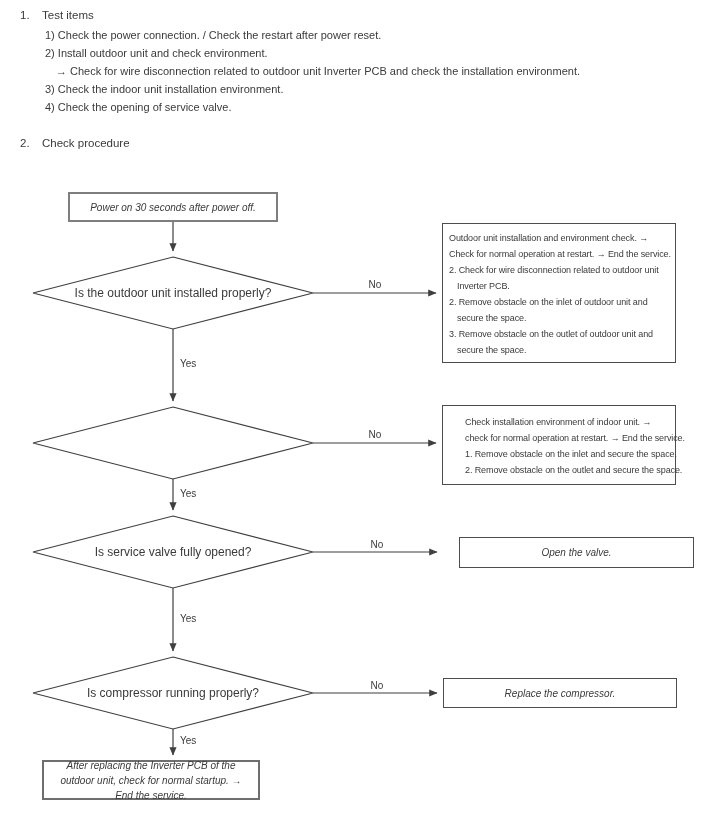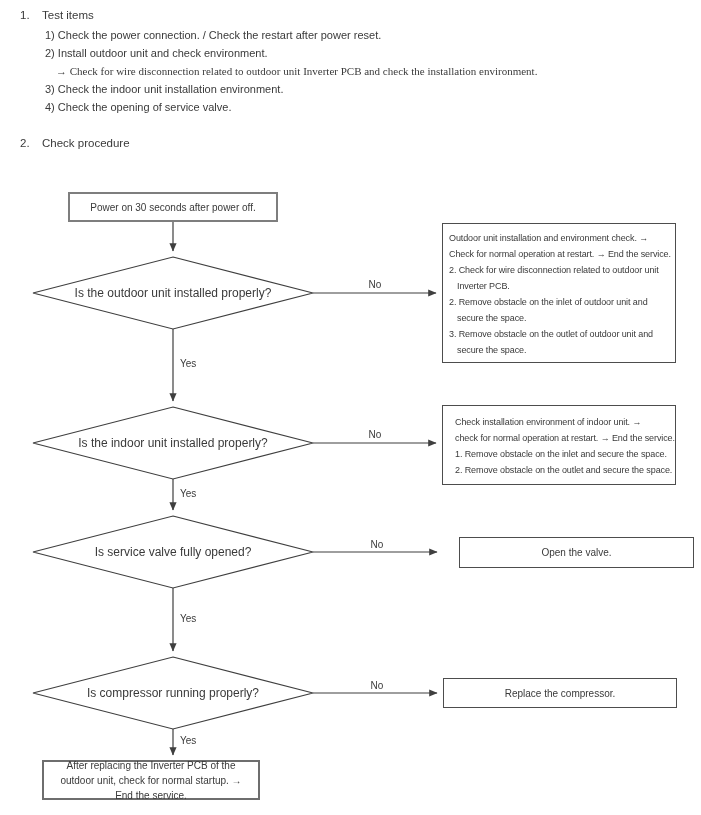--- a/index.html
+++ b/index.html
@@ -21,48 +21,48 @@
   .list-line.arrow-cont { left: 56px; }
 
   
   svg.connectors { position: absolute; left: 0; top: 0; width: 701px; height: 815px; }
 
   .fbox {
     position: absolute; background: #fff;
     border: 1px solid #4d4d4d;
     font-size: 10px; line-height: 13px;
   }
-  .fbox.center { display: flex; align-items: center; justify-content: center; text-align: center; }
+  .fbox.center { display: flex; align-items: center; justify-content: center; text-align: center; font-style: italic; }
   .fbox.thick { border: 2px solid #7e7e7e; }
   .fbox.thick-end { border: 2px solid #6e6e6e; }
 
   .multi { padding: 6px 6px; font-size: 9px; line-height: 16px; letter-spacing: -0.1px; }
   .multi .bl { white-space: nowrap; }
   .multi .bl.cont { padding-left: 8px; }
-  .multi4 { padding: 8px 12px; }
+  .multi4 { padding: 8px 22px; }
 
   .dlabel {
     position: absolute; display: flex; align-items: center; justify-content: center;
     text-align: center; font-size: 12px;
   }
   .branch-label { position: absolute; font-size: 10px; }
   .no-label { width: 40px; text-align: center; }
 </style>
 </head>
 <body>
 
 <div class="page">
 
   <div class="sec-head" style="left:20px; top:9px;">
     <span class="sec-num">1.</span>
     <span class="sec-title">Test items</span>
   </div>
   <div class="list-line" style="top:29px;">1) Check the power connection. / Check the restart after power reset.</div>
   <div class="list-line" style="top:47px;">2) Install outdoor unit and check environment.</div>
-  <div class="list-line arrow-cont" style="top:65px;font-family:Liberation Serif, serif;">→ Check for wire disconnection related to outdoor unit Inverter PCB and check the installation environment.</div>
+  <div class="list-line arrow-cont" style="top:65px;">→ Check for wire disconnection related to outdoor unit Inverter PCB and check the installation environment.</div>
   <div class="list-line" style="top:83px;">3) Check the indoor unit installation environment.</div>
   <div class="list-line" style="top:101px;">4) Check the opening of service valve.</div>
 
   <div class="sec-head" style="left:20px; top:137px;">
     <span class="sec-num">2.</span>
     <span class="sec-title">Check procedure</span>
   </div>
 
   <svg class="connectors" viewBox="0 0 701 815" xmlns="http://www.w3.org/2000/svg">
     <defs>
@@ -84,21 +84,20 @@
 
     <polygon points="173,257 313,293 173,329 33,293" fill="#ffffff" stroke="#3f3f3f" stroke-width="1.2"></polygon>
     <polygon points="173,407 313,443 173,479 33,443" fill="#ffffff" stroke="#3f3f3f" stroke-width="1.2"></polygon>
     <polygon points="173,516 313,552 173,588 33,552" fill="#ffffff" stroke="#3f3f3f" stroke-width="1.2"></polygon>
     <polygon points="173,657 313,693 173,729 33,693" fill="#ffffff" stroke="#3f3f3f" stroke-width="1.2"></polygon>
   </svg>
 
   <div class="fbox center thick" style="left:68px; top:192px; width:210px; height:30px;">Power on 30 seconds after power off.</div>
 
   <div class="dlabel" style="left:33px; top:257px; width:280px; height:72px;">Is the outdoor unit installed properly?</div>
-  <div class="dlabel" style="left:33px; top:407px; width:280px; height:72px;">Is the indoor unit installed properly?</div>
   <div class="dlabel" style="left:33px; top:657px; width:280px; height:72px;">Is compressor running properly?</div>
   <div class="dlabel" style="left:33px; top:516px; width:280px; height:72px;">Is service valve fully opened?</div>
 
   <div class="branch-label" style="left:180px; top:358px;">Yes</div>
   <div class="branch-label" style="left:180px; top:488px;">Yes</div>
   <div class="branch-label" style="left:180px; top:613px;">Yes</div>
   <div class="branch-label" style="left:180px; top:735px;">Yes</div>
 
   <div class="branch-label no-label" style="left:355px; top:279px;">No</div>
   <div class="branch-label no-label" style="left:355px; top:429px;">No</div>

